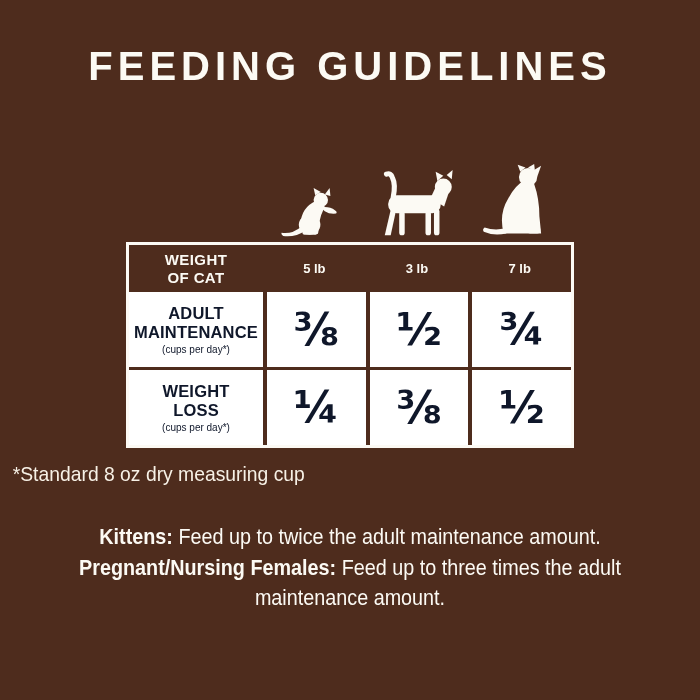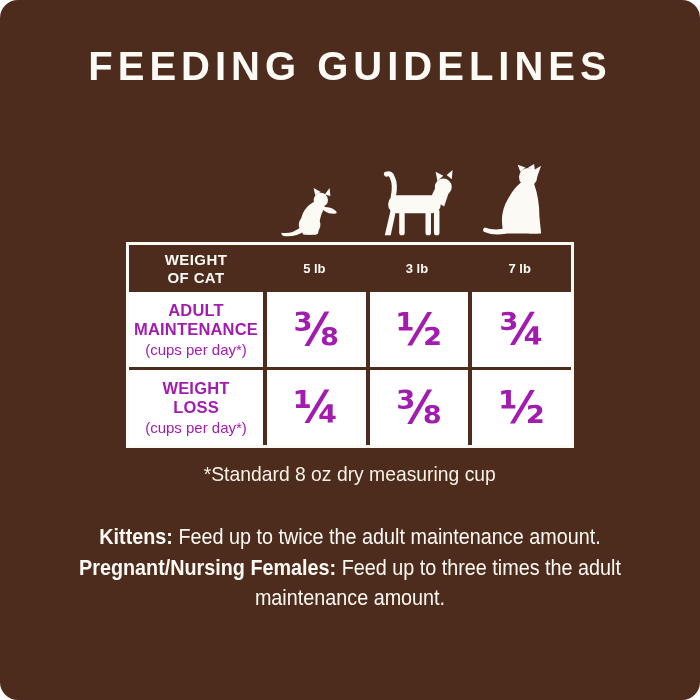--- a/index.html
+++ b/index.html
@@ -3,21 +3,20 @@
 <meta charset="utf-8">
 <style>
   html,body { margin:0; padding:0; }
   .page {
     position:relative;
     width:700px; height:700px;
     background:#4E2C1D;
     color:#FBF8F1;
     font-family:"Liberation Sans", sans-serif;
     overflow:hidden;
-    border-radius:18px;
   }
   .title {
     text-align:center;
     padding-top:44px;
     font-size:40px;
     font-weight:bold;
     letter-spacing:5px;
     color:#FCFAF4;
   }
   .cats-row {
@@ -50,34 +49,34 @@
   }
   thead th {
     color:#FCFAF4;
     height:47px;
     font-size:13px;
     font-weight:bold;
   }
   .hdr-first { font-size:15px; line-height:1.15; letter-spacing:0.4px; }
   tbody td {
     background:#FFFFFF;
-    color:#a21caf;
+    color:#0f172a;
     height:75px;
   }
   tbody td:not(:first-child) { border-left:4px solid #4E2C1D; }
   tbody tr + tr td { border-top:3px solid #4E2C1D; }
   .row-label-main { font-size:16.5px; font-weight:bold; line-height:1.18; letter-spacing:0.2px; }
-  .row-label-sub { font-size:15px; font-weight:normal; margin-top:2px; }
+  .row-label-sub { font-size:10px; font-weight:normal; margin-top:2px; }
   .fraction {
     font-family:"DejaVu Sans", sans-serif;
     font-size:44px;
     font-weight:bold;
     line-height:1;
   }
-  .footnote-wrap { text-align:center; margin-top:9px; }
+  .footnote-wrap { text-align:left; margin-top:9px; }
   .footnote {
     display:inline-block;
     font-size:21px;
     color:#F7F1E6;
     transform:scaleX(0.92);
     transform-origin:center;
   }
   .notes-wrap { text-align:center; margin-top:36px; }
   .notes {
     display:inline-block;

